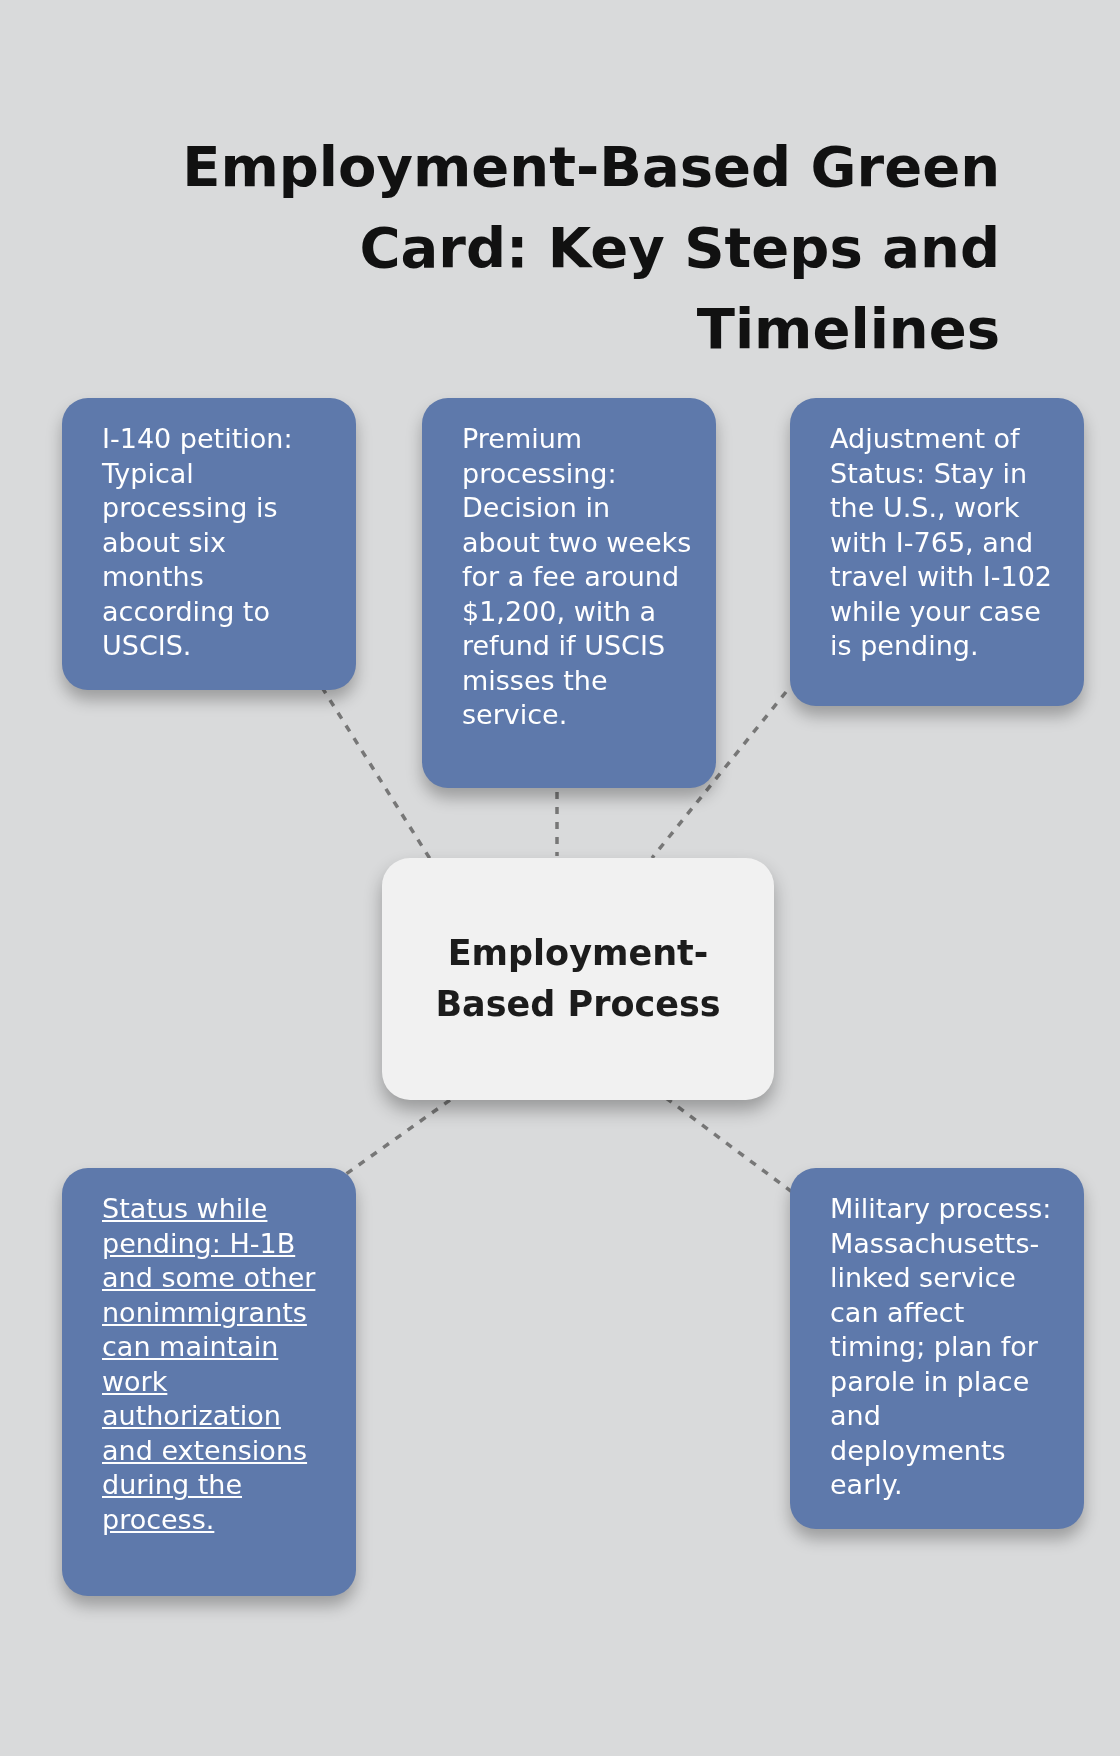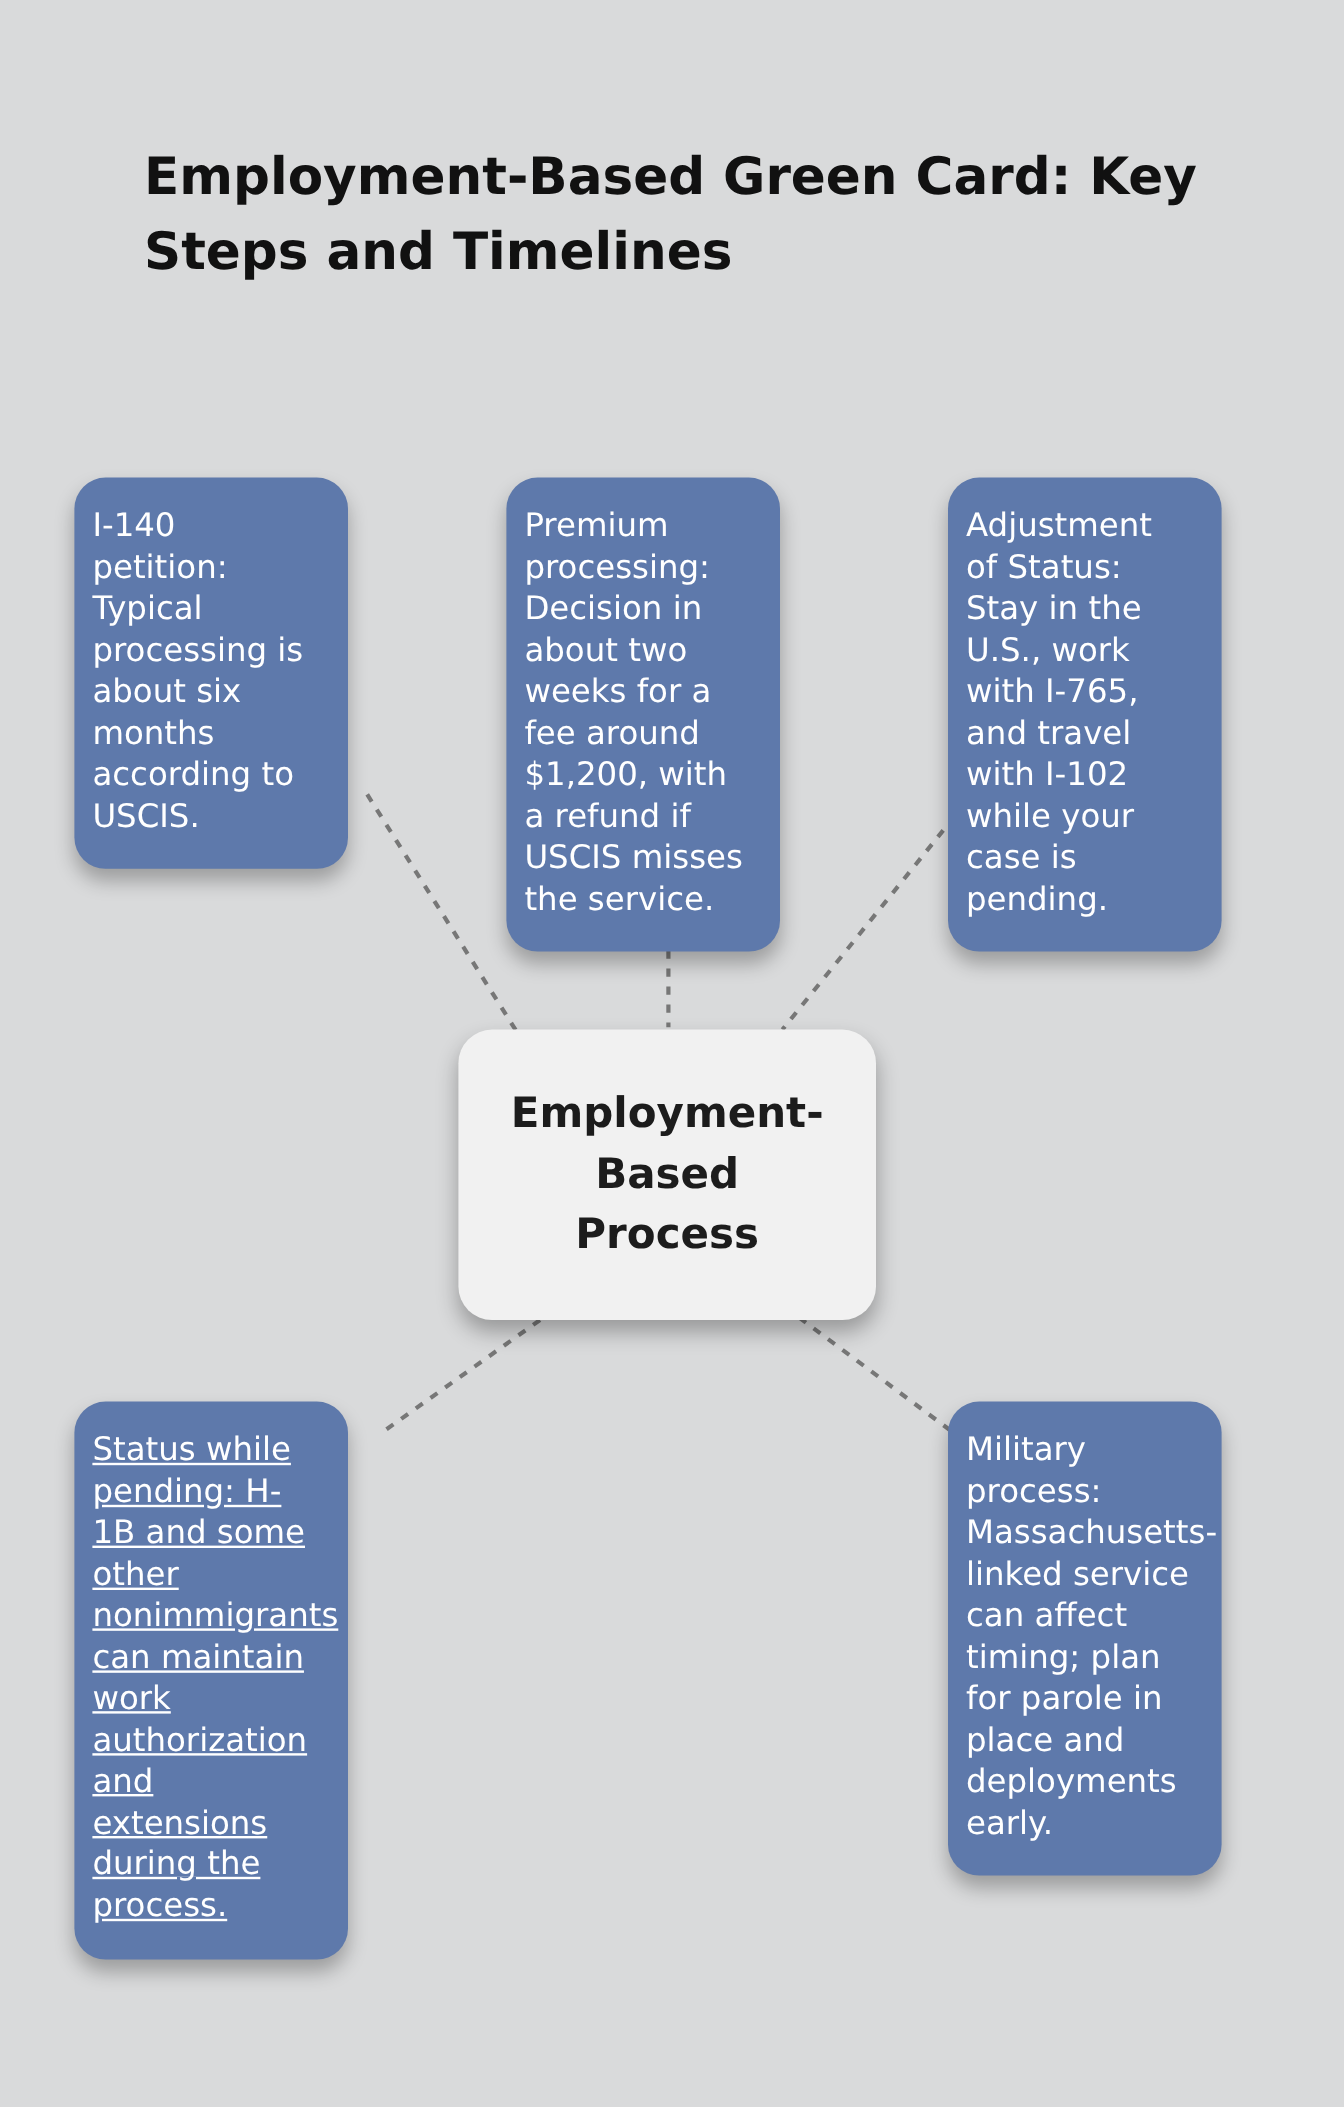--- a/index.html
+++ b/index.html
@@ -13,55 +13,55 @@
     background: #d9dadb;
     font-family: "DejaVu Sans", "Liberation Sans", sans-serif;
     overflow: hidden;
   }
   .title {
     position: absolute;
     top: 88px;
     left: 50%;
     transform: translateX(-50%);
     width: 880px;
-    text-align: left;
-    font-size: 43px;
+    text-align: right;
+    font-size: 56px;
     line-height: 1.45;
     font-weight: 700;
     color: #111111;
   }
   .connectors {
     position: absolute;
     top: 0;
     left: 0;
     z-index: 0;
   }
   .node {
     position: absolute;
-    width: 228px;
+    width: 294px;
     box-sizing: border-box;
-    padding: 24px 24px 26px 15px;
+    padding: 24px 24px 26px 40px;
     border-radius: 26px;
     background: #5e79ab;
     color: #ffffff;
     font-size: 27px;
     line-height: 1.28;
     z-index: 2;
     box-shadow: 0 10px 16px rgba(0,0,0,0.28);
   }
   .node-i140      { left: 62px;  top: 398px; min-height: 272px; }
   .node-premium   { left: 422px; top: 398px; min-height: 390px; }
   .node-aos       { left: 790px; top: 398px; min-height: 308px; }
   .node-pending   { left: 62px;  top: 1168px; min-height: 428px; text-decoration: underline; }
   .node-military  { left: 790px; top: 1168px; min-height: 352px; }
   .center-box {
     position: absolute;
     left: 382px;
     top: 858px;
-    width: 348px;
+    width: 392px;
     height: 242px;
     border-radius: 28px;
     background: #f1f1f1;
     z-index: 2;
     display: flex;
     align-items: center;
     justify-content: center;
     text-align: center;
     padding: 0 36px;
     box-sizing: border-box;

